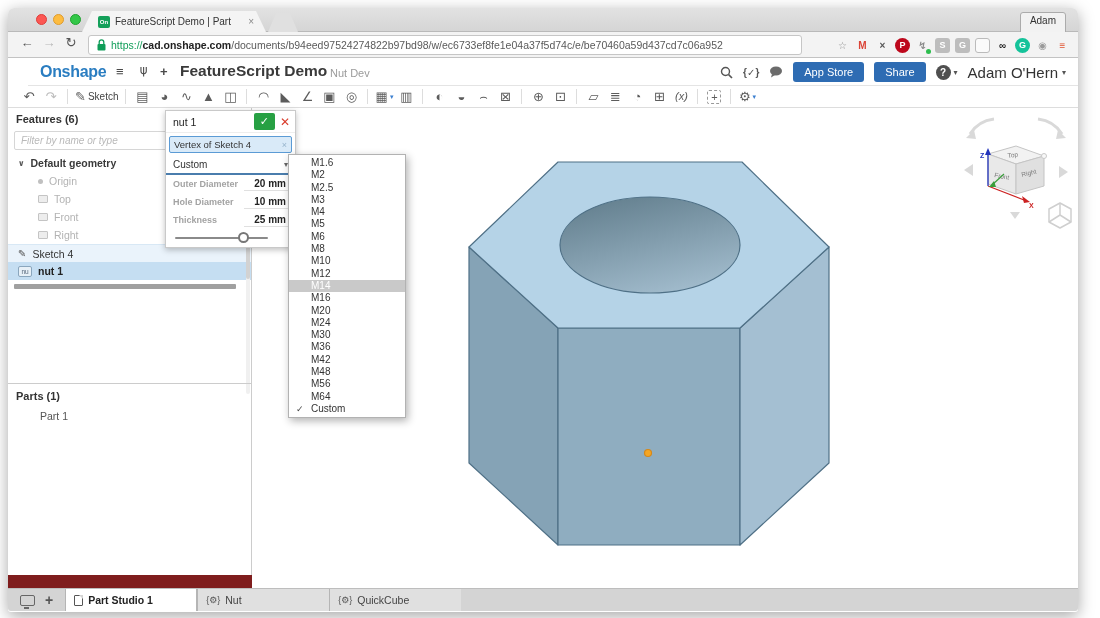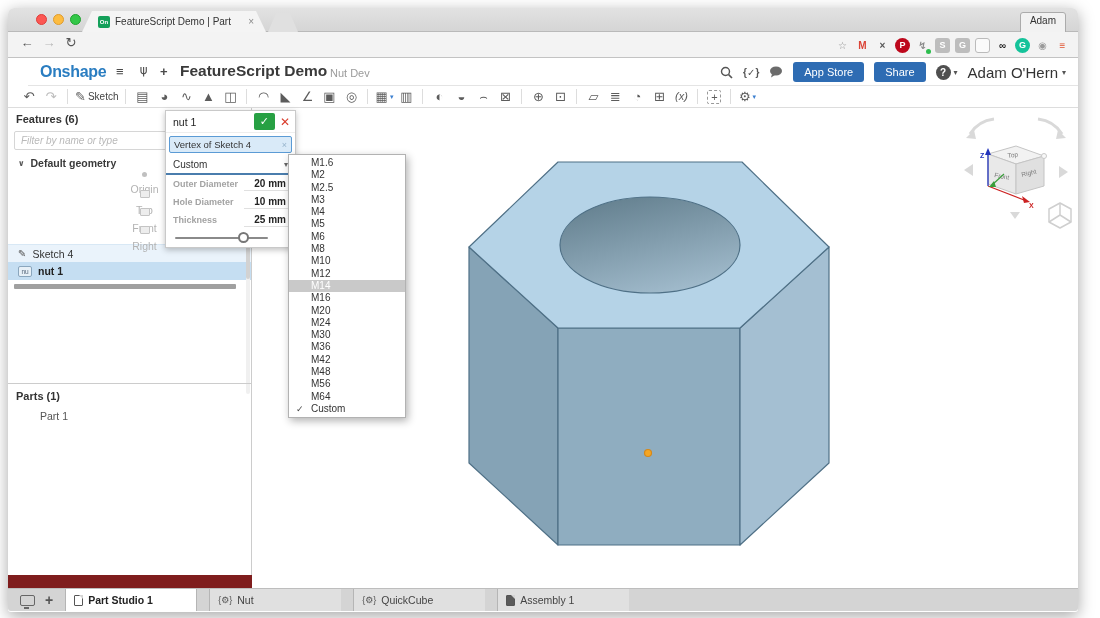--- a/index.html
+++ b/index.html
@@ -65,21 +65,21 @@
   .tsep{width:1px;height:15px;background:#ddd;margin:0 3px;flex:none;}
   
   .main{position:absolute;left:0;top:100px;right:0;bottom:24px;background:#7f1d1d;}
   .left-panel{position:absolute;left:0;top:0;width:244px;height:467px;background:#fff;border-right:1px solid #ccc;}
   .fp-title{position:absolute;left:8px;top:5px;font-size:11px;font-weight:bold;color:#333;}
   .filter{position:absolute;left:6px;top:23px;width:232px;height:19px;border:1px solid #d6d6d6;border-radius:2px;
           font-size:10px;font-style:italic;color:#555;padding:0 6px;outline:none;}
   .filter::placeholder{color:#b9b9b9;font-style:italic;}
   .tree{position:absolute;left:0;top:46px;right:0;}
   .tree-row{height:18px;display:flex;align-items:center;gap:6px;padding-left:10px;font-size:10.5px;color:#333;}
-  .tree-row.child{padding-left:30px;color:#b3b3b3;flex-direction:column;}
+  .tree-row.child{padding-left:30px;color:#b3b3b3;}
   .tree-row.group{font-weight:bold;color:#3a3a3a;}
   .tree-row .tcaret{font-size:8px;color:#555;}
   .tree-row .dot{width:5px;height:5px;border-radius:50%;background:#c0c0c0;flex:none;}
   .plane-ico{width:10px;height:8px;border:1px solid #c4c4c4;background:#ededed;border-radius:1px;flex:none;}
   .tree-row.sketch{background:#eaf3fb;border-top:1px solid #d8e8f5;color:#333;}
   .tree-row.sketch .pencil{font-size:10px;color:#555;}
   .tree-row.selected{background:#c5def2;color:#222;font-weight:bold;}
   .nu-badge{width:14px;height:11px;border:1px solid #8aa6bd;background:#e7f0f7;border-radius:2px;font-size:6.5px;
             color:#55667a;display:flex;align-items:center;justify-content:center;font-weight:normal;flex:none;}
   .rollback{position:absolute;left:6px;top:176px;width:222px;height:5px;background:#a0a0a0;border-radius:1px;}
@@ -147,20 +147,27 @@
       <span class="tab-close">×</span>
     </div>
     <div class="newtab-stub"></div>
     <div class="profile-chip">Adam</div>
   </div>
 
   <div class="urlbar">
     <span class="navbtn" style="left:10px;">←</span>
     <span class="navbtn" style="left:32px;color:#b8b8b8;">→</span>
     <span class="navbtn" style="left:54px;">↻</span>
+    <div class="url-field">
+      <svg width="9" height="12" viewBox="0 0 9 12">
+        <rect x="0.5" y="5" width="8" height="6.5" rx="1" fill="#0f9d58"></rect>
+        <path d="M2.2 5 V3.2 a2.3 2.3 0 0 1 4.6 0 V5" fill="none" stroke="#0f9d58" stroke-width="1.3"></path>
+      </svg>
+      <span class="url-text"><span class="url-scheme">https://</span><span class="url-domain">cad.onshape.com</span><span class="url-path">/documents/b94eed97524274822b97bd98/w/ec6733ef8fe1e04a37f5d74c/e/be70460a59d437cd7c06a952</span></span>
+    </div>
     <div class="ext-row" id="ext-row">
           <span class="ext" style="color: rgb(144, 144, 144);">☆</span>
           <span class="ext" style="color: rgb(219, 68, 55);">M</span>
           <span class="ext" style="color: rgb(85, 85, 85);">×</span>
           <span class="ext circle" style="background: rgb(189, 8, 28); color: rgb(255, 255, 255);">P</span>
           <span class="ext" style="color: rgb(138, 138, 138);">↯<span class="dot-green"></span></span>
           <span class="ext square" style="background: rgb(189, 189, 189); color: rgb(255, 255, 255);">S</span>
           <span class="ext square" style="background: rgb(189, 189, 189); color: rgb(255, 255, 255);">G</span>
           <span class="ext square" style="border: 1px solid rgb(187, 187, 187); background: rgb(250, 250, 250); color: rgb(153, 153, 153);"></span>
           <span class="ext" style="color: rgb(34, 34, 34);">∞</span>
@@ -454,34 +461,30 @@
           <div class="dd-item"><span>M64</span></div>
           <div class="dd-item"><span class="check">✓</span><span>Custom</span></div>
         </div>
   </div>
 
   <div class="tabbar">
     <div class="tb-tools">
       <span class="monitor"></span>
       <span class="tb-plus">+</span>
     </div>
-    <div id="btabs" style="display:flex;gap:12px;">
+    <div id="btabs" style="display:flex;">
           <div class="btab active">
             <span class="page-ico"></span>
             <span>Part Studio 1</span>
           </div>
           <div class="btab">
             <span class="gear-braces">{⚙}</span>
             <span>Nut</span>
           </div>
           <div class="btab">
             <span class="gear-braces">{⚙}</span>
             <span>QuickCube</span>
           </div>
-          <div class="btab">
-            <span class="page-ico filled"></span>
-            <span>Assembly 1</span>
-          </div>
         </div>
   </div>
 
  </div>
 </div>
 
 </body></html>

